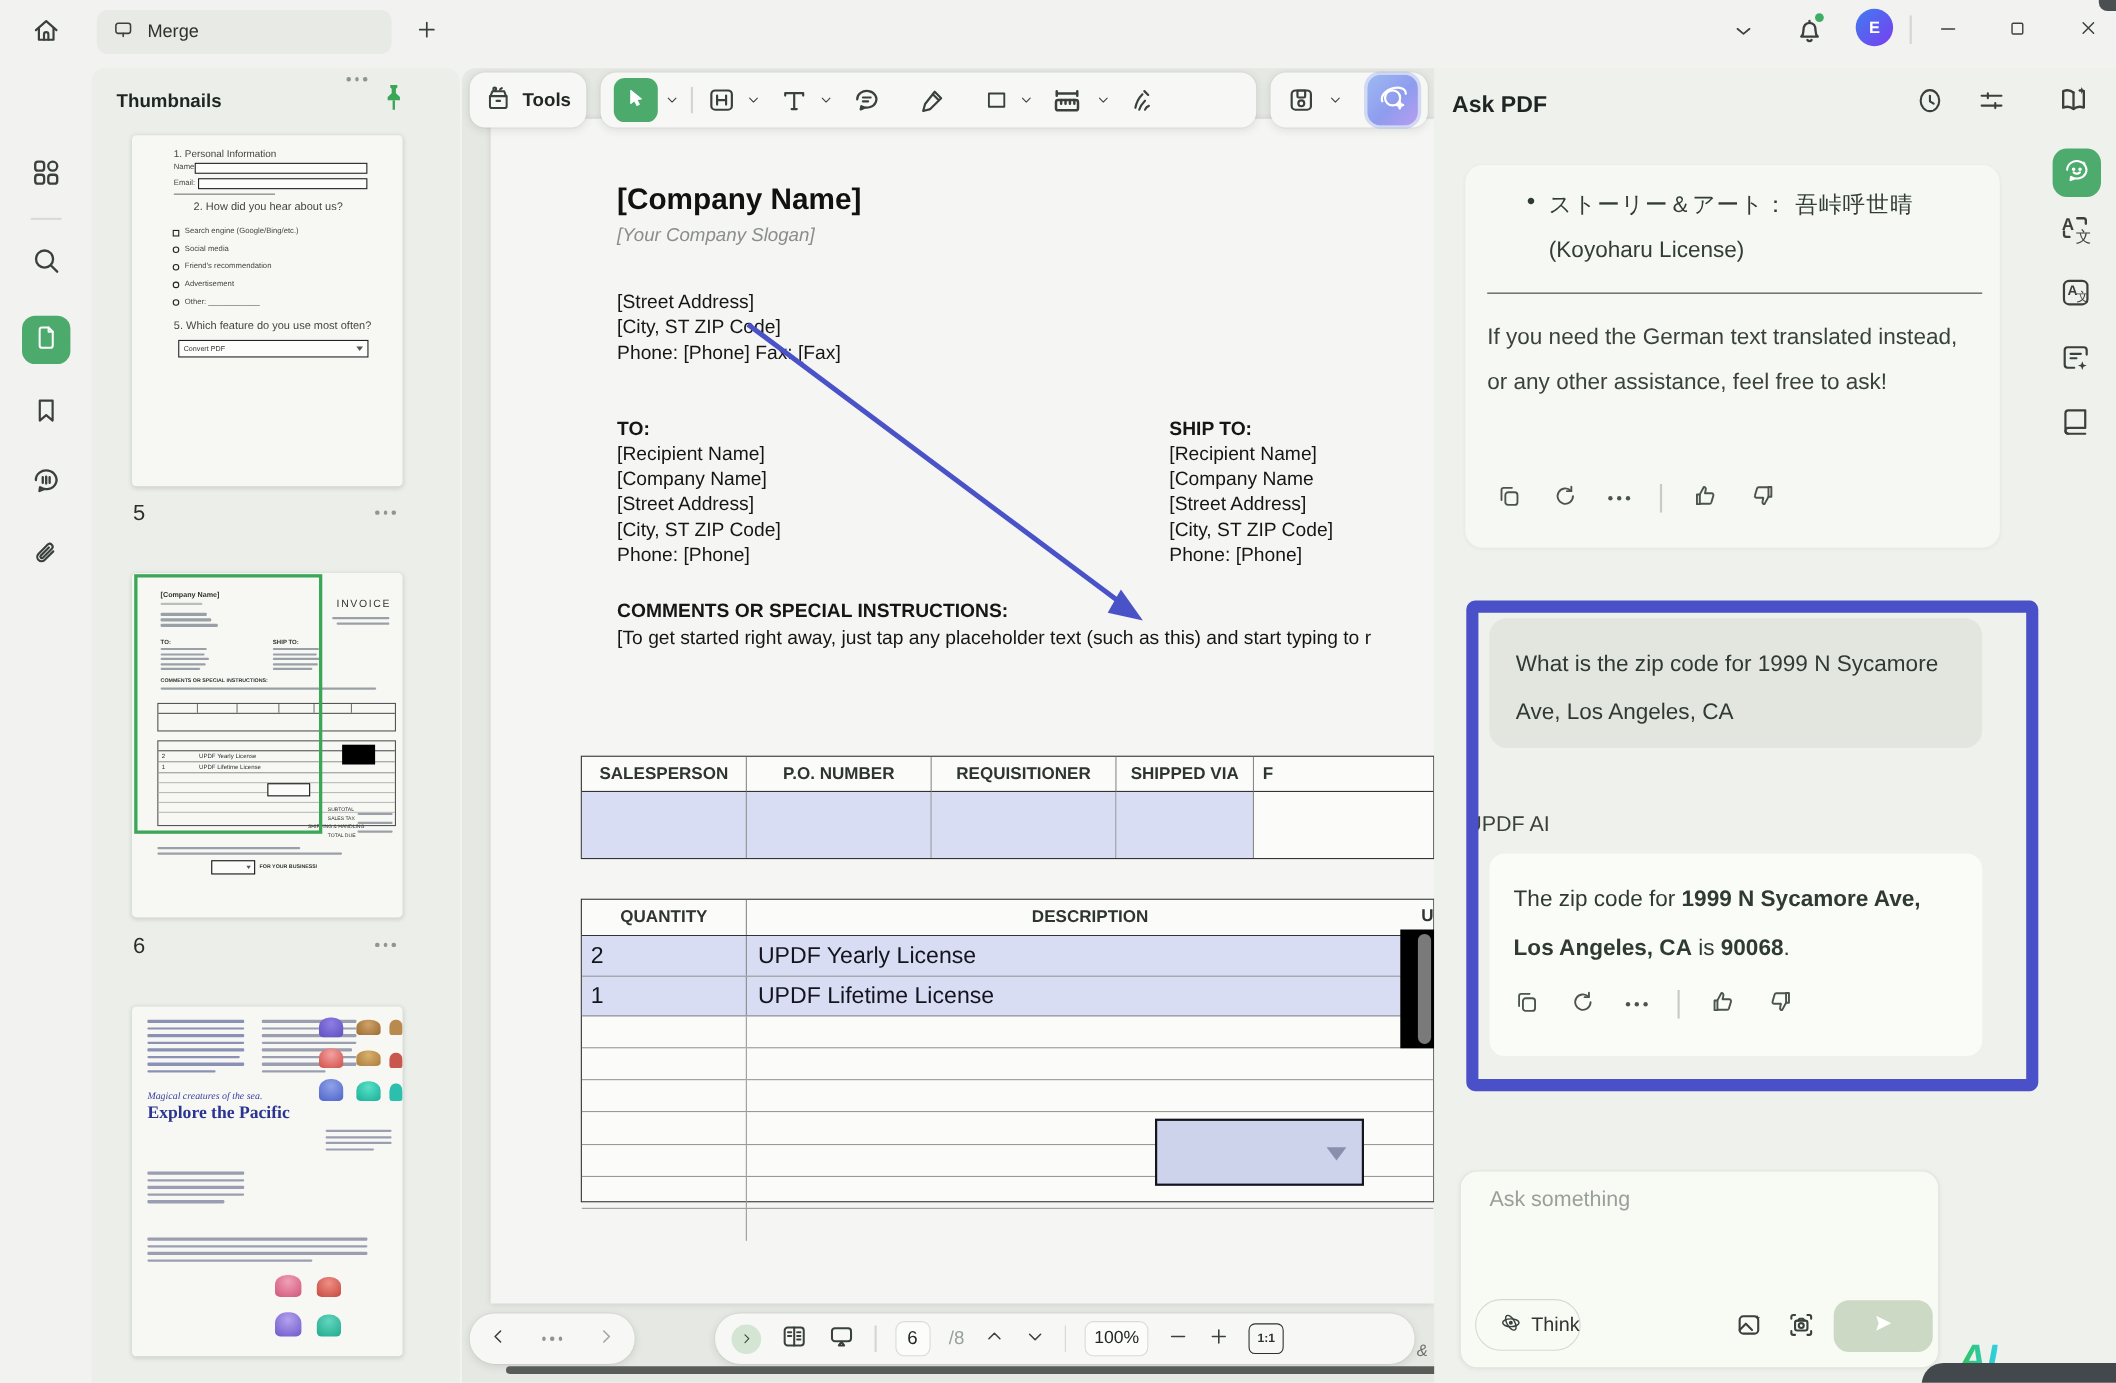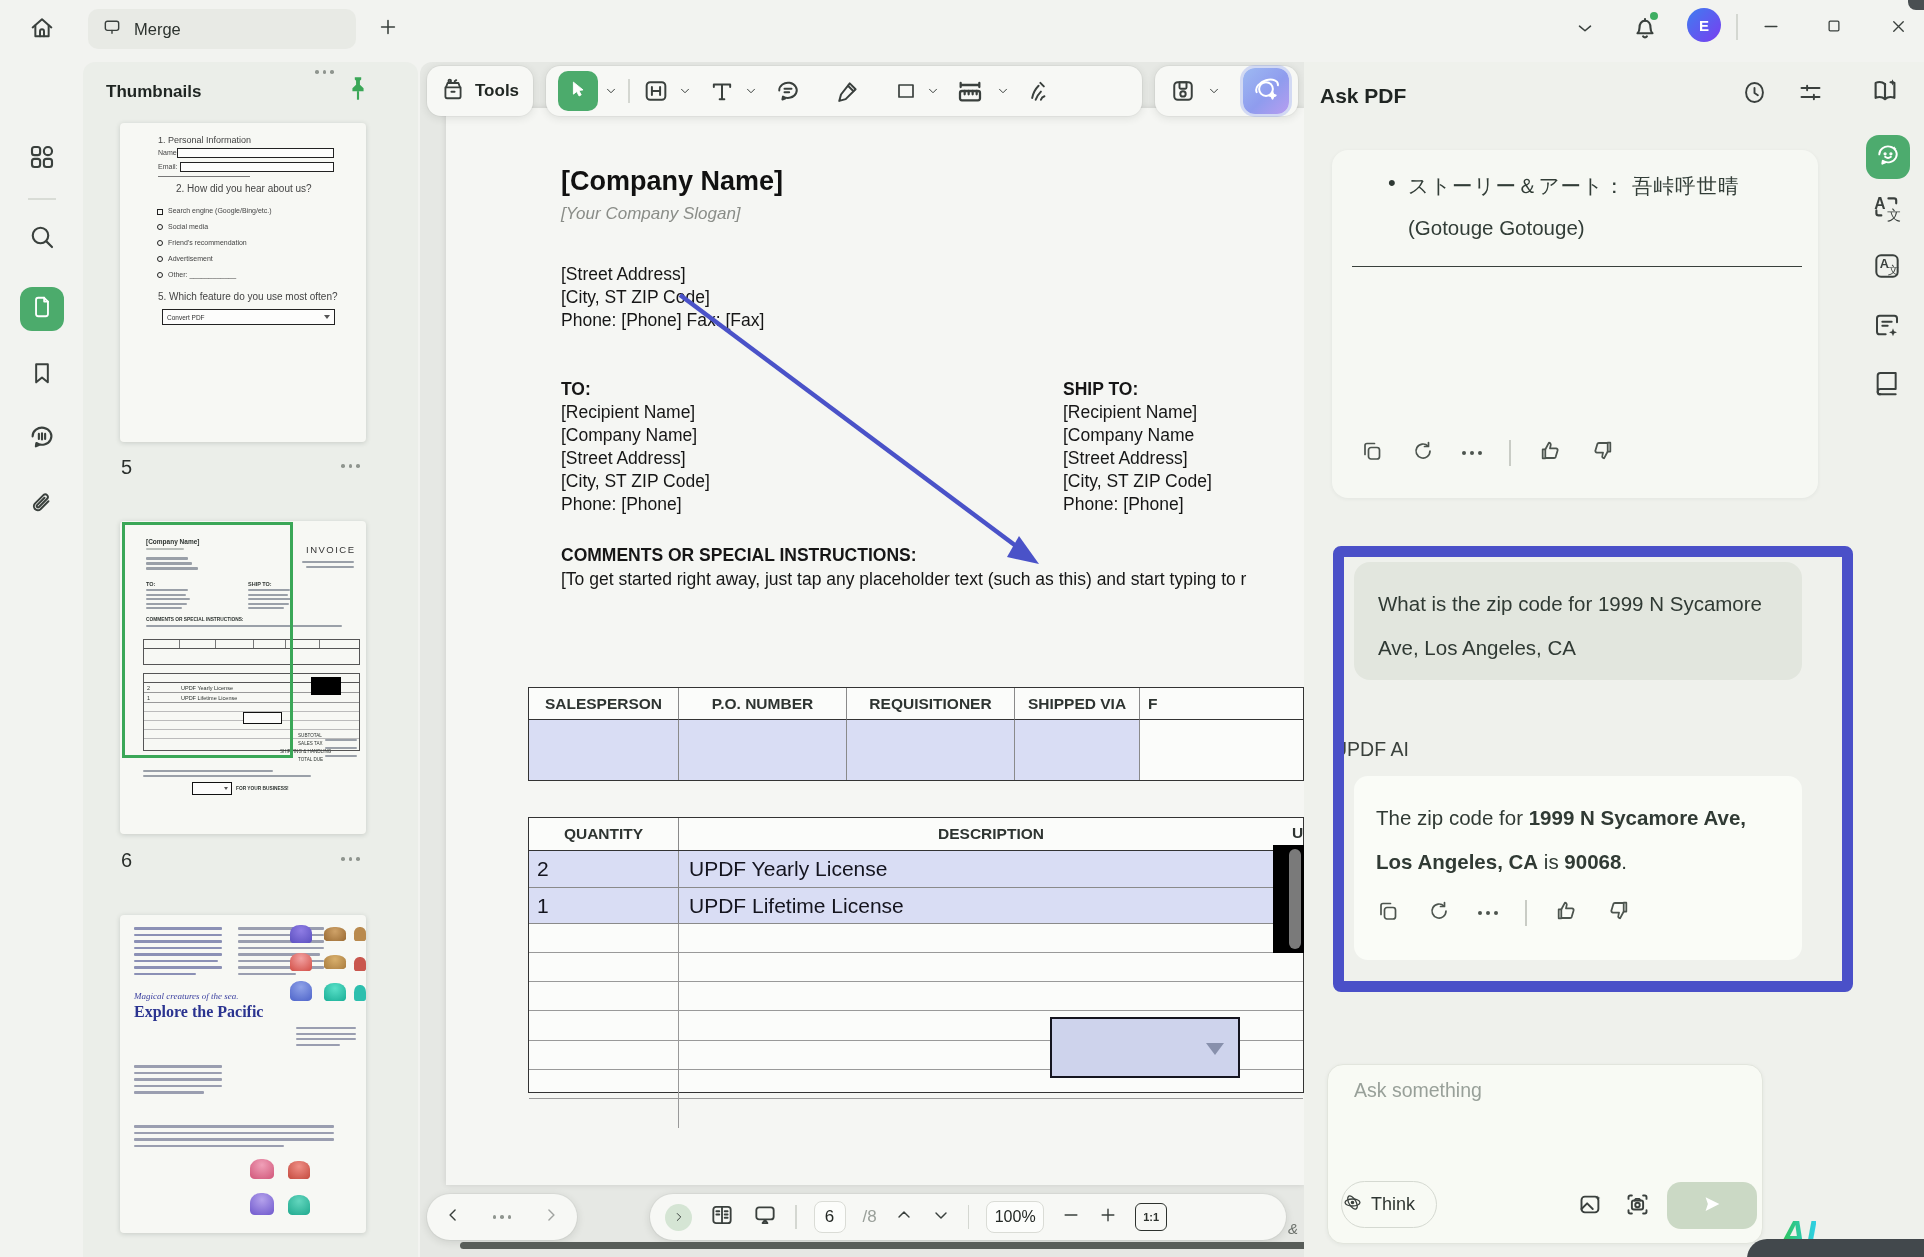--- a/index.html
+++ b/index.html
@@ -553,22 +553,23 @@
     <div class="abs" style="left:490px;top:16px;width:32px;height:32px;display:flex;align-items:center;justify-content:center;">
       <span><svg width="27" height="27" viewBox="0 0 24 24" class="ic">
             <path d="M4 8h16M4 16h16"></path>
             <path d="M9 6v4M15 14v4"></path>
           </svg></span>
     </div>
 
     <div class="abs" style="left:28px;top:88px;width:486px;height:348px;background:#f6f8f3;border-radius:16px;box-shadow:0 1px 4px rgba(40,50,45,.06);">
       <span class="abs" style="left:56px;top:20px;font-size:22px;color:#2f3a34;">•</span>
       <div class="abs jp" style="left:76px;top:22px;font-size:20.5px;color:#323d37;">ストーリー＆アート： 吾峠呼世晴</div>
-      <div class="abs" style="left:76px;top:66px;font-size:20.5px;color:#323d37;">(Gotouge Gotouge)</div>
+      <div class="abs" style="left:76px;top:66px;font-size:20.5px;color:#323d37;">(Koyoharu License)</div>
       <div class="abs" style="left:20px;top:116px;width:450px;height:0;border-top:1.8px solid #39403b;"></div>
+      <div class="abs" style="left:20px;top:136px;width:442px;font-size:20.5px;line-height:41px;color:#39423c;">If you need the German text translated instead, or any other assistance, feel free to ask!</div>
       <div class="abs" style="left:28px;top:288px;display:flex;align-items:center;gap:27px;">
         <span><svg width="24" height="24" viewBox="0 0 24 24" class="ic" style="stroke:#4c544e;">
               <rect x="8.5" y="8.5" width="11" height="11.5" rx="2.5"></rect>
               <path d="M5 15.5V6.5A2 2 0 0 1 7 4.5h7.5"></path>
             </svg></span>
         <span><svg width="24" height="24" viewBox="0 0 24 24" class="ic" style="stroke:#4c544e;">
               <path d="M19 12a7 7 0 1 1-2-4.9"></path>
               <path d="M17.5 3.5v4h-4"></path>
             </svg></span>
         <span style="display:flex;gap:4px;">
@@ -621,21 +622,21 @@
               <path d="M17 13l-3.5 6.5a1.8 1.8 0 0 1-1.7-2.3l.7-3.2H6.7a1.6 1.6 0 0 1-1.5-2.1l1.8-6A1.6 1.6 0 0 1 8.5 4.8H17z"></path>
               <path d="M17 13h2.5V4.5H17"></path>
             </svg></span>
       </div>
     </div>
 
     <div class="abs" style="left:29px;top:484px;width:520px;height:446px;border:11px solid #4a50c8;border-radius:8px;z-index:3;pointer-events:none;"></div>
 
     <div class="abs" style="left:23px;top:1002px;width:436px;height:180px;background:#f8faf4;border:1px solid #e2e5dd;border-radius:16px;box-shadow:0 1px 4px rgba(40,50,45,.06);">
       <div class="abs" style="left:26px;top:14px;font-size:19.5px;color:#98a099;">Ask something</div>
-      <div class="abs" style="left:13px;top:116px;width:96px;height:47px;border:1.5px solid #d5d9d1;border-radius:24px;display:flex;align-items:center;justify-content:flex-start;gap:8px;background:#f8faf4;">
+      <div class="abs" style="left:13px;top:116px;width:96px;height:47px;border:1.5px solid #d5d9d1;border-radius:24px;display:flex;align-items:center;justify-content:flex-end;gap:8px;background:#f8faf4;">
         <span><svg width="21" height="21" viewBox="0 0 24 24" class="ic" style="stroke-width:1.5;">
               <ellipse cx="12" cy="12" rx="8.5" ry="4"></ellipse>
               <ellipse cx="12" cy="12" rx="8.5" ry="4" transform="rotate(60 12 12)"></ellipse>
               <circle cx="12" cy="12" r="1.3" fill="#3a403d"></circle>
             </svg></span>
         <span style="font-size:18px;color:#2f3632;">Think</span>
       </div>
       <span class="abs" style="left:249px;top:126px;"><svg width="27" height="27" viewBox="0 0 24 24" class="ic">
             <rect x="4" y="5" width="15" height="14" rx="3"></rect>
             <path d="M4 16l5-5 5 5"></path>

